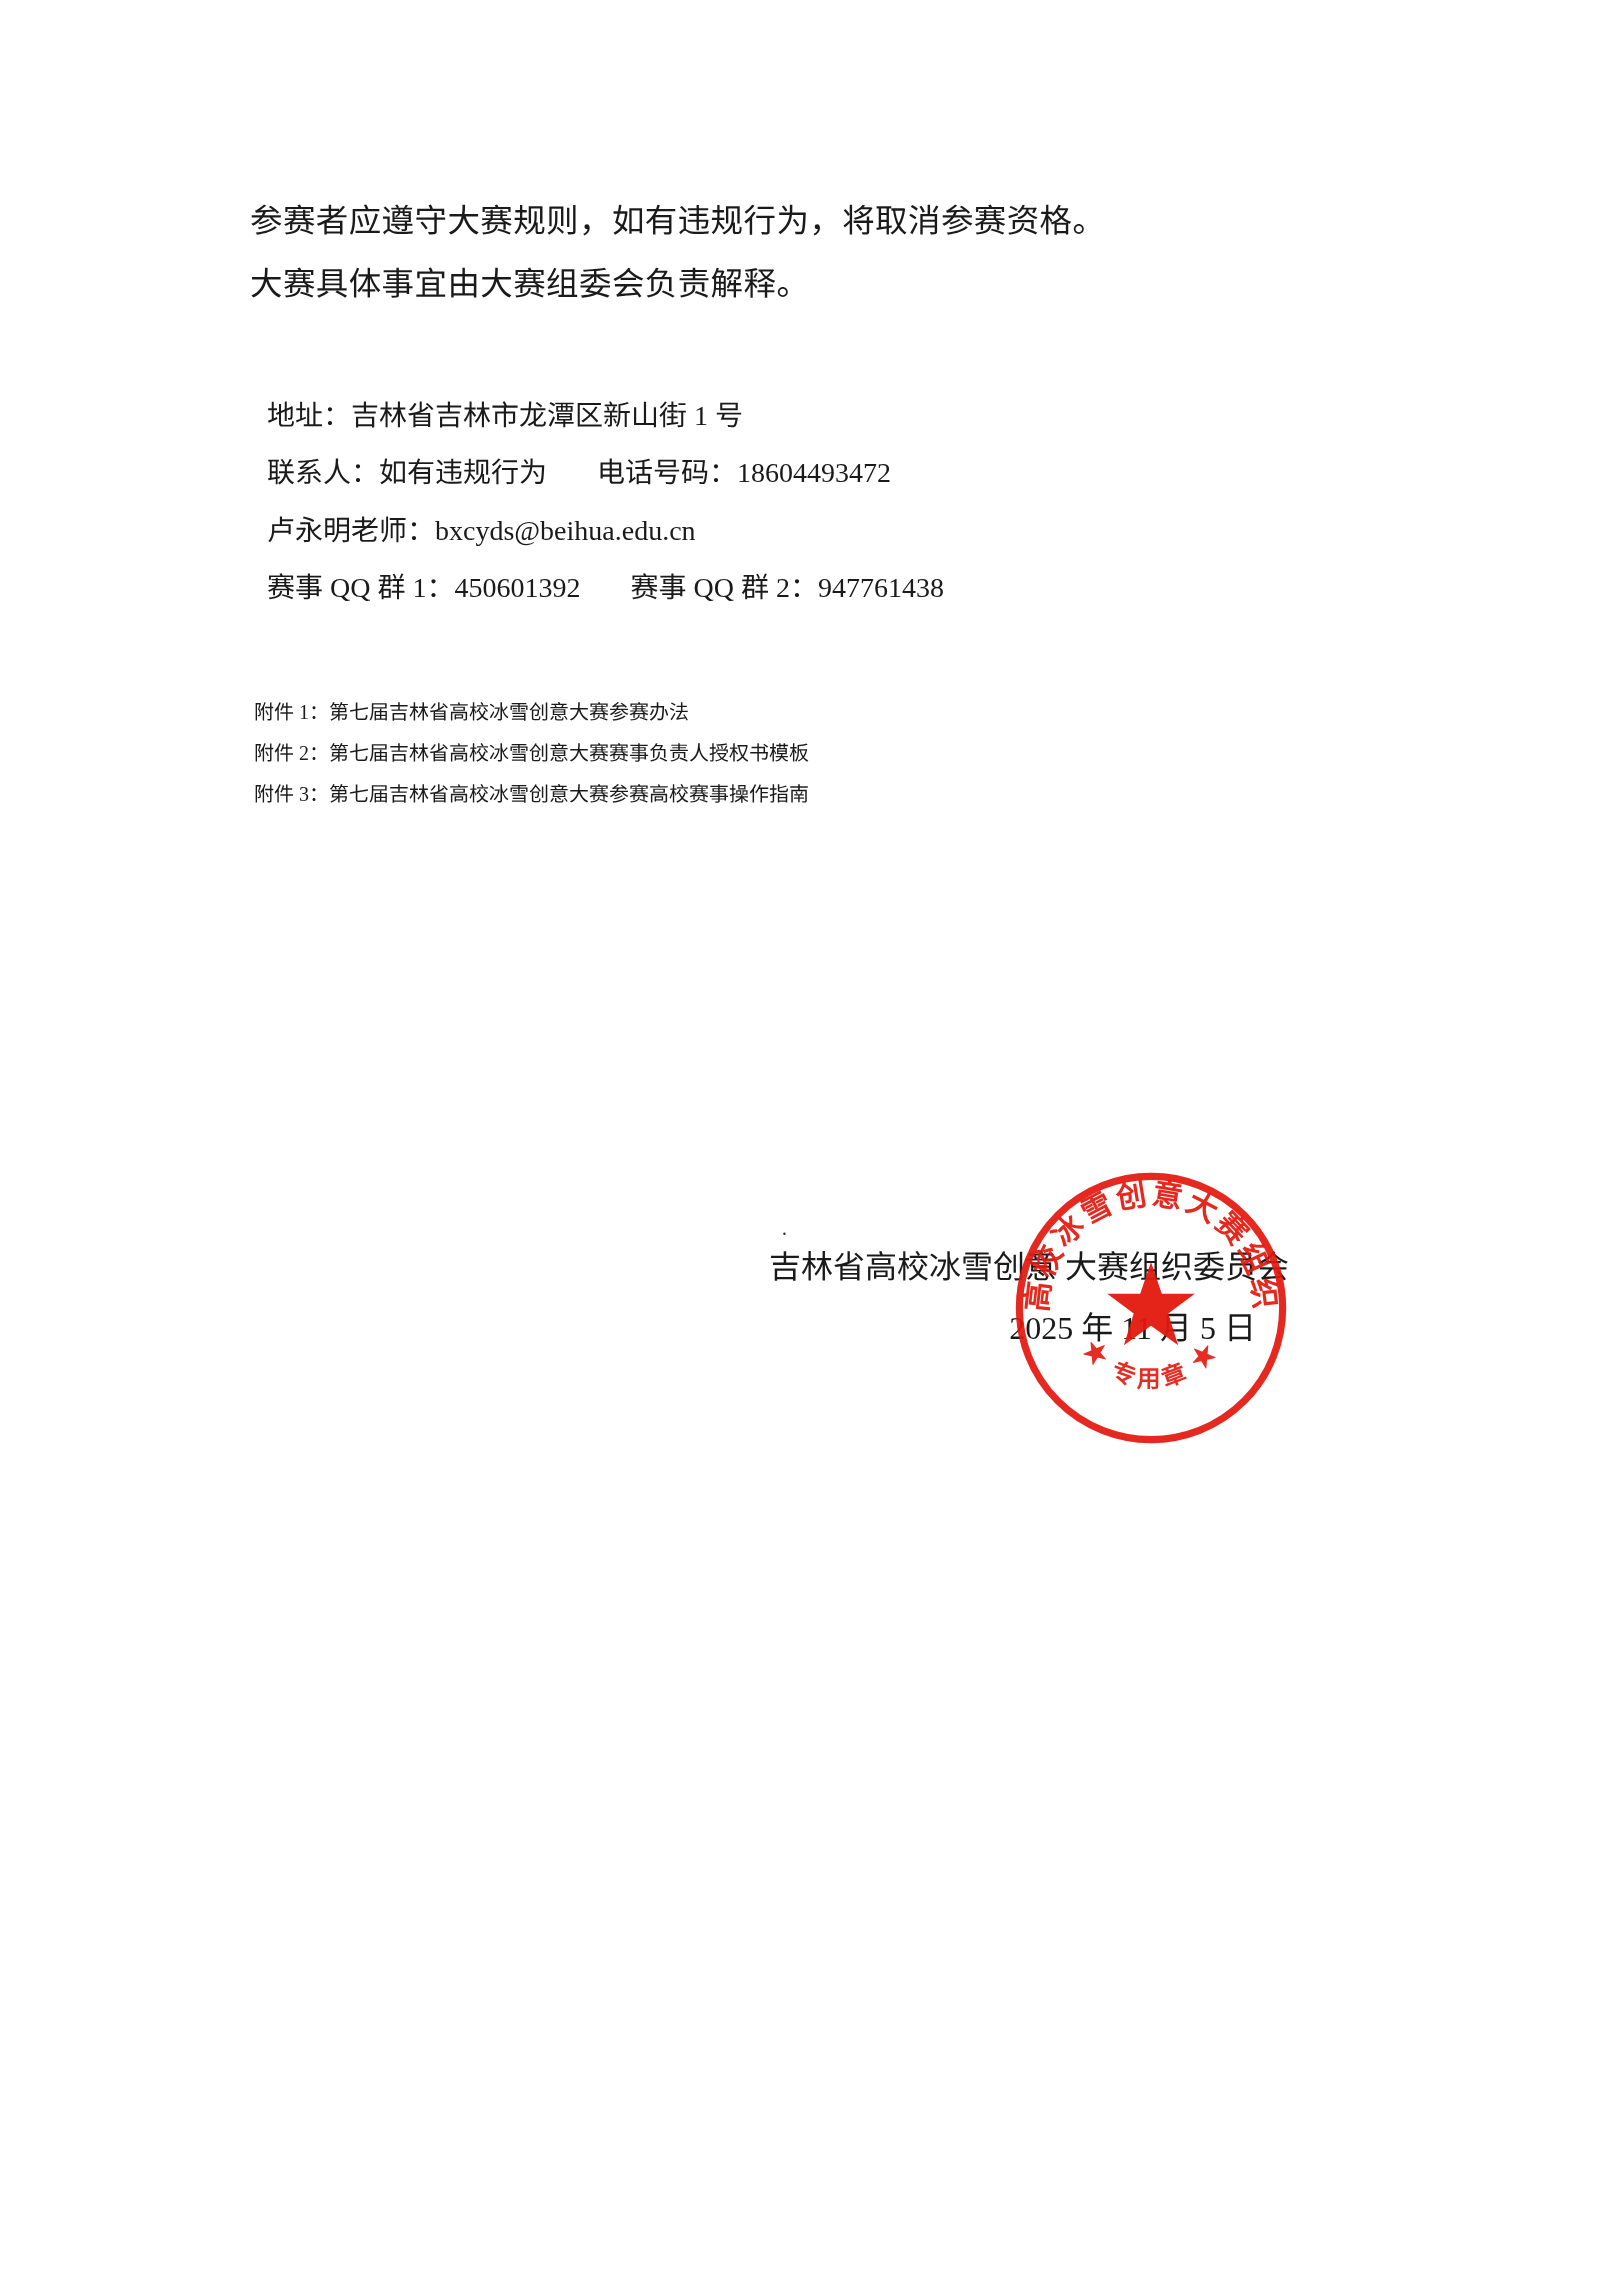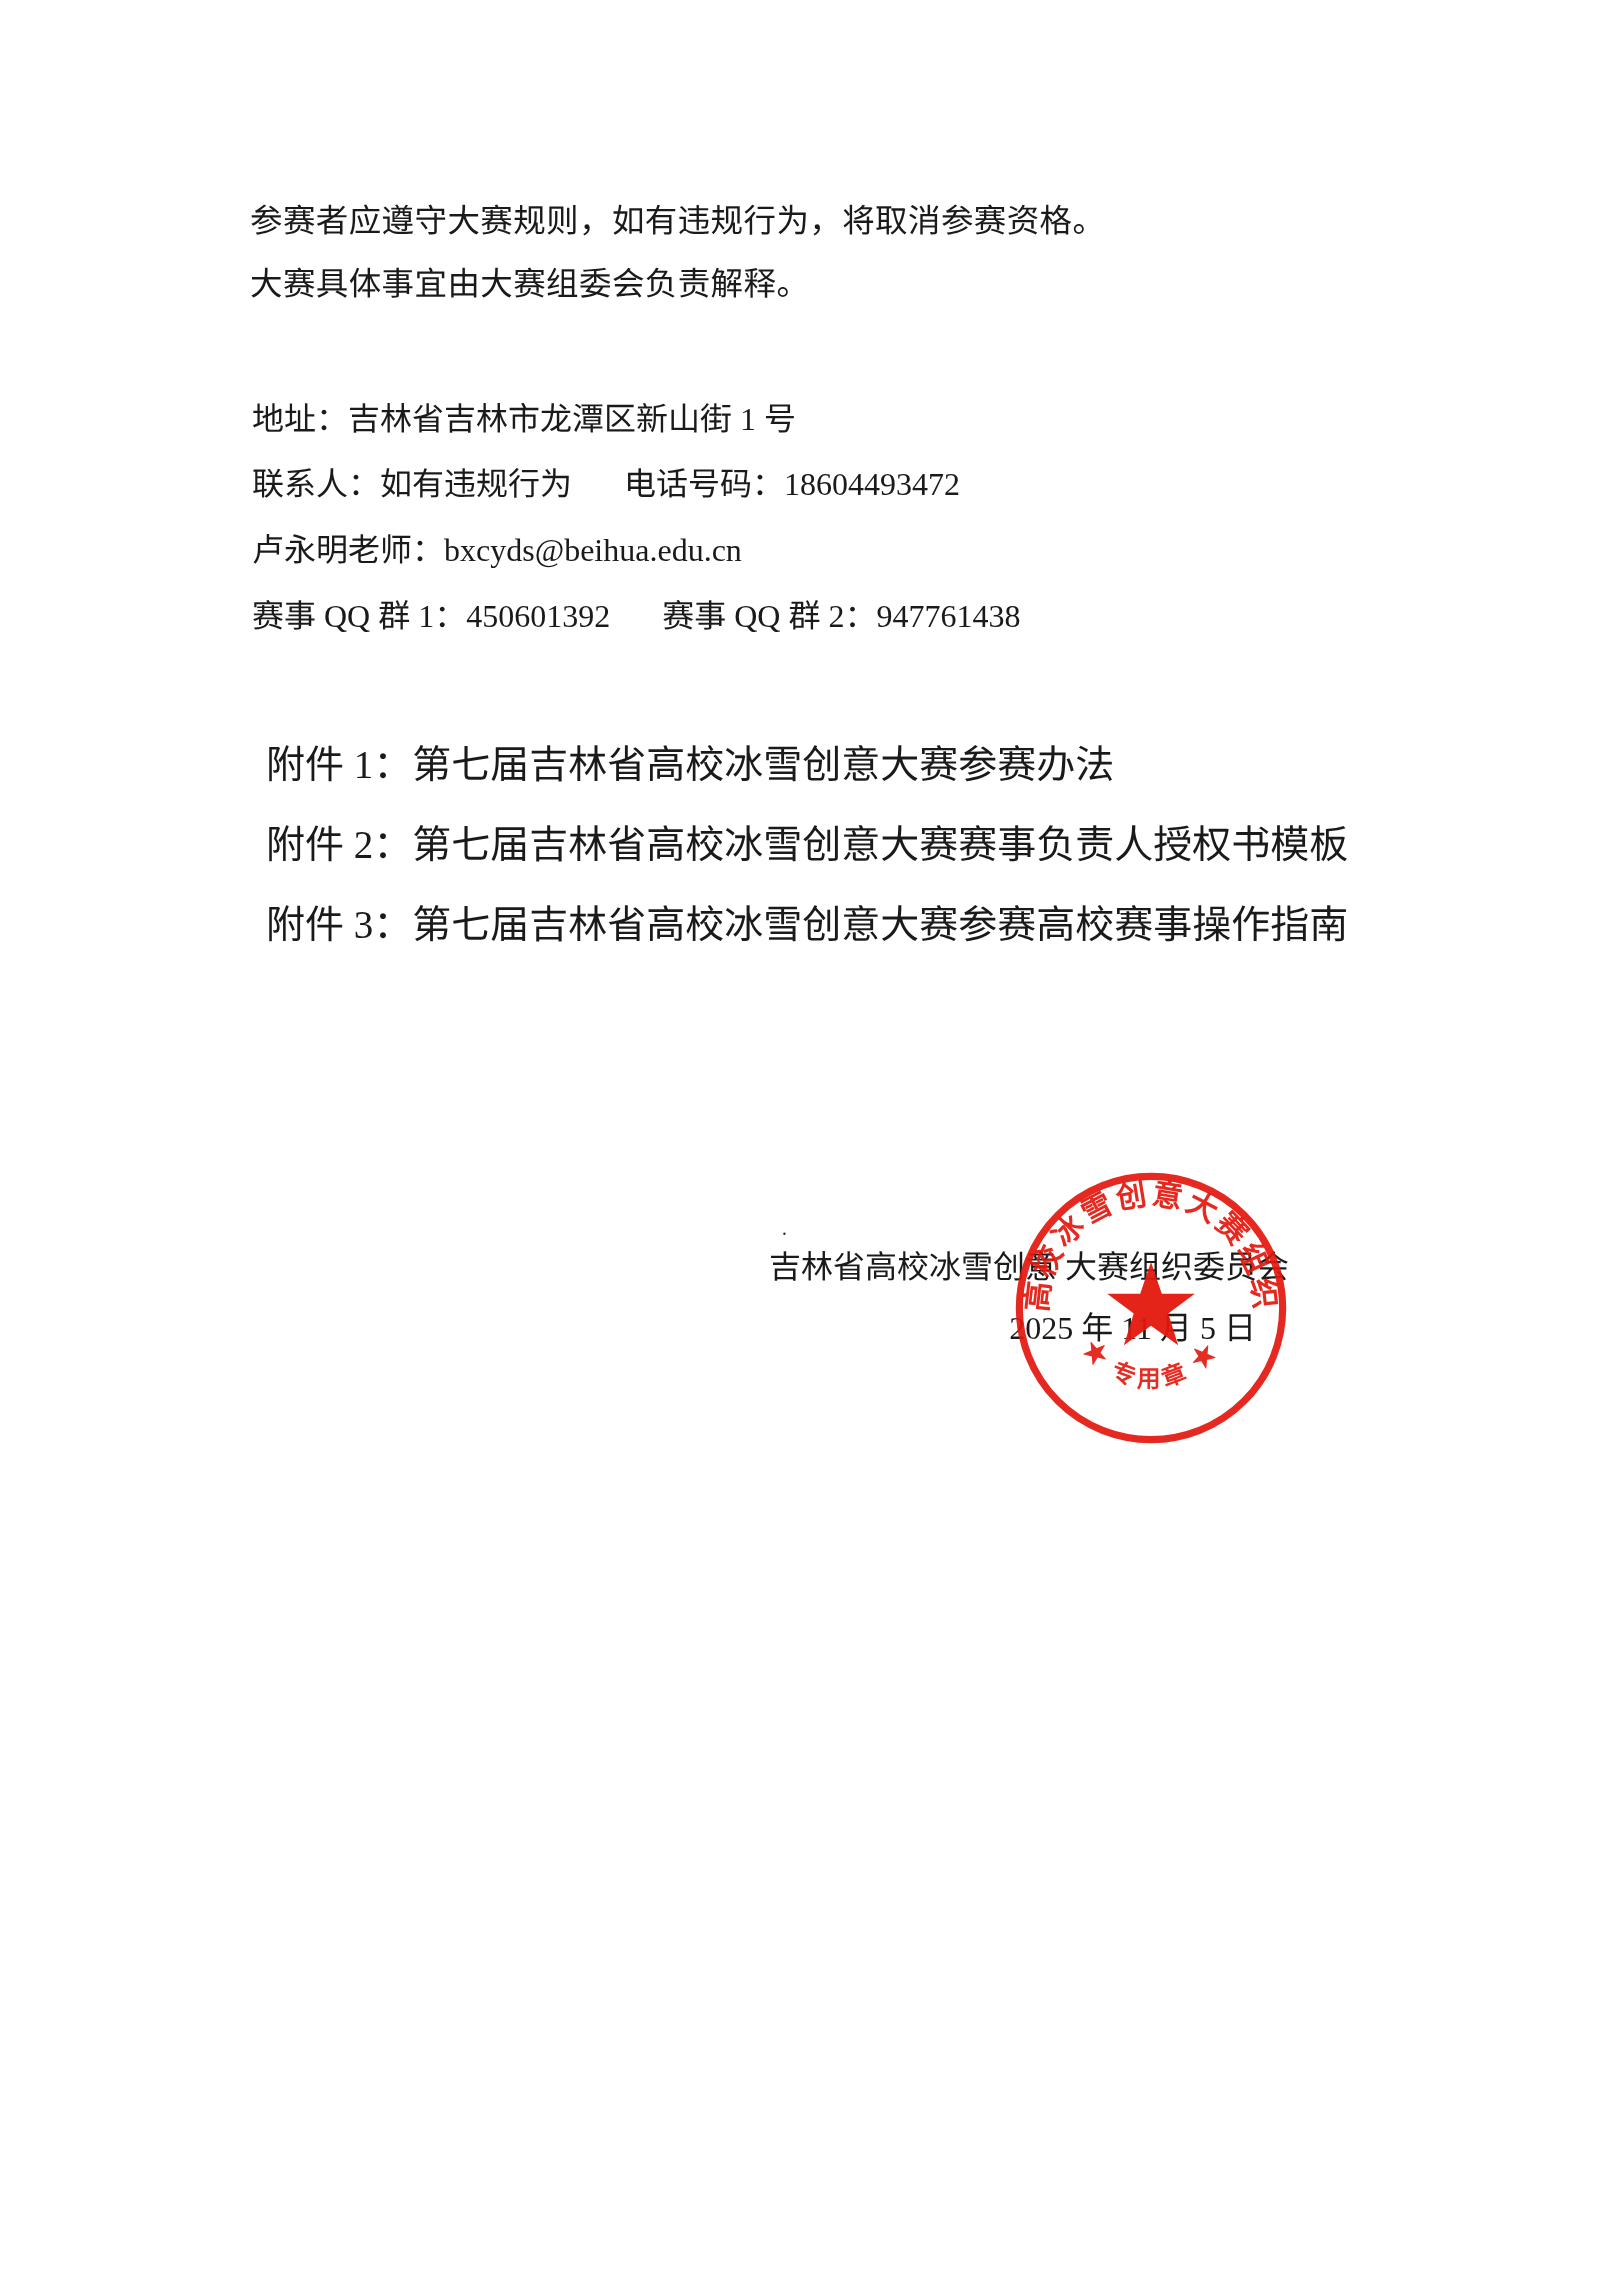--- a/index.html
+++ b/index.html
@@ -32,36 +32,36 @@
     font-size: 32.5px;
     line-height: 1.95;
     letter-spacing: 0.4px;
     white-space: nowrap;
   }
   .para.indent-0 { margin-left: 0; }
   .contact-block {
     margin-top: 70px;
   }
   .contact-line {
-    font-size: 32px;
+    font-size: 28px;
     line-height: 2.05;
-    margin-left: 2px;
+    margin-left: 17px;
     white-space: nowrap;
   }
   .gap-inline {
     display: inline-block;
     width: 36px;
   }
   .attach-block {
     margin-top: 76px;
   }
   .attach-line {
-    font-size: 39px;
+    font-size: 20px;
     line-height: 2.05;
-    margin-left: 16px;
+    margin-left: 4px;
     white-space: nowrap;
   }
 
   
   .signature {
     position: absolute;
     left: 250px;
     top: 1237px;
     width: 1133px;
     text-align: right;

